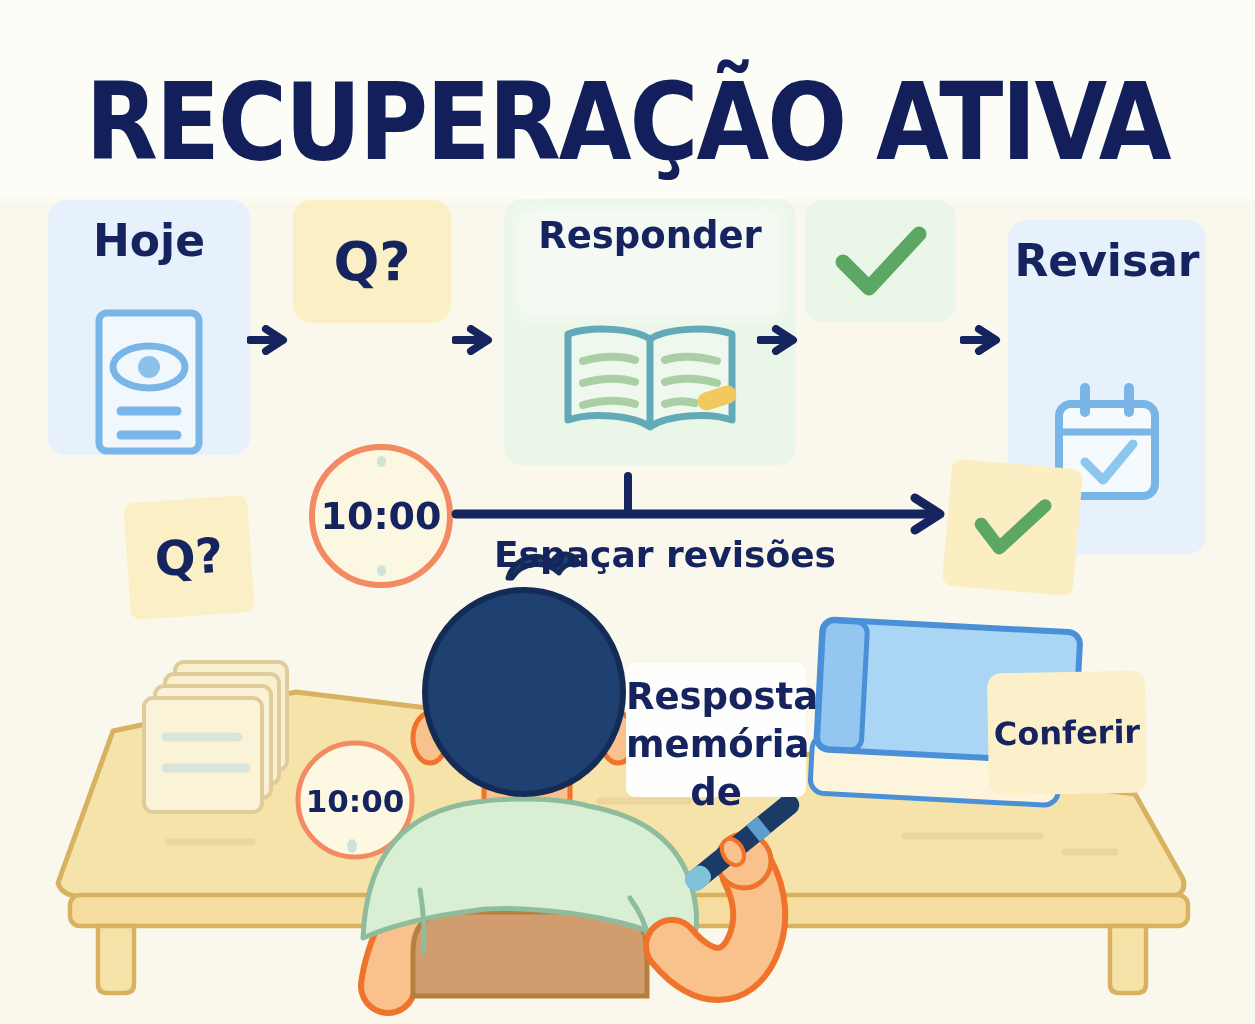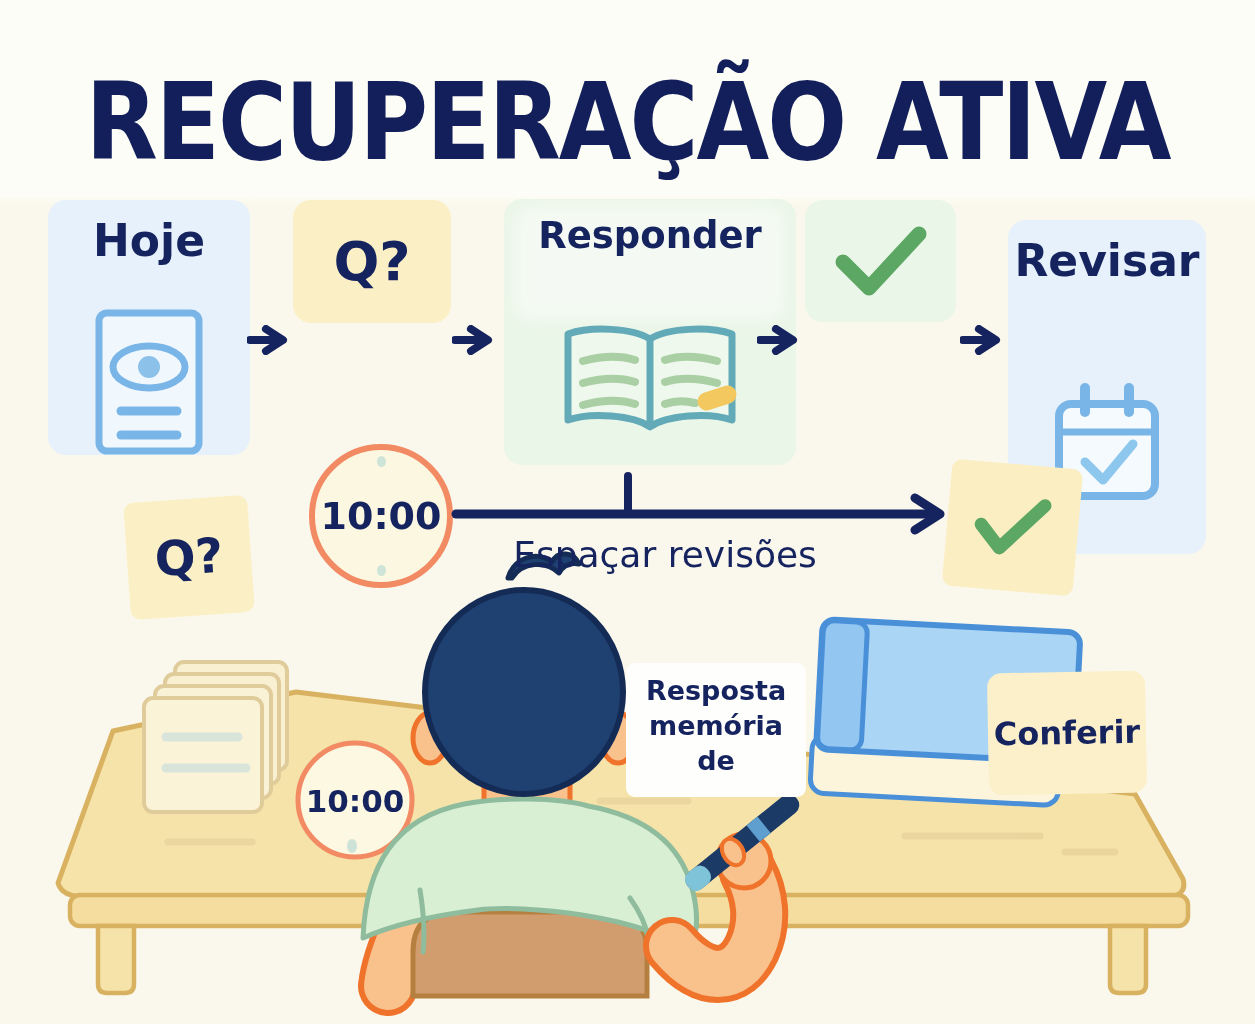--- a/index.html
+++ b/index.html
@@ -24,26 +24,26 @@
   .icon-wrap{flex:1;display:flex;align-items:center;justify-content:center;}
   .arrow-svg{position:absolute;}
   .sticky{position:absolute;border-radius:10px;background:#faeec2;display:flex;align-items:center;justify-content:center;}
   .clock{
     position:absolute;left:309px;top:444px;width:132px;height:132px;border-radius:50%;
     background:#fcf7e0;border:6px solid #f28b63;text-align:center;
     font-size:38px;font-weight:700;line-height:132px;color:#15235f;
   }
   .clock i{position:absolute;left:50%;width:9px;height:11px;margin-left:-4px;border-radius:50%;background:#cfe4d8;}
   .clock i.t{top:6px;} .clock i.b{bottom:6px;}
-  .espacar{position:absolute;left:470px;top:534px;width:390px;text-align:center;font-size:36px;font-weight:400;color:#15235f;}
+  .espacar{position:absolute;left:470px;top:534px;width:390px;text-align:center;font-size:36px;font-weight:700;color:#15235f;}
   .scene{position:absolute;left:0;top:0;}
   .overlay-label{position:absolute;font-weight:700;color:#15235f;text-align:center;}
   .resposta{
     left:626px;top:663px;width:180px;height:134px;background:#fefefc;border-radius:9px;
-    font-size:27px;line-height:1.3;padding-top:10px;box-sizing:border-box;
+    font-size:37px;line-height:1.3;padding-top:10px;box-sizing:border-box;
   }
   .conferir{
     left:988px;top:672px;width:158px;height:122px;background:#fbf0c9;border-radius:14px;
     font-size:32px;line-height:122px;transform:rotate(-1deg);
   }
   .desk-timer-text{left:299px;top:783px;width:112px;font-size:31px;}
   .halo{position:absolute;left:12px;top:8px;right:12px;height:112px;background:#fdfefc;opacity:.55;border-radius:14px;filter:blur(7px);}
   .rel{position:relative;}
 </style>
 </head>

